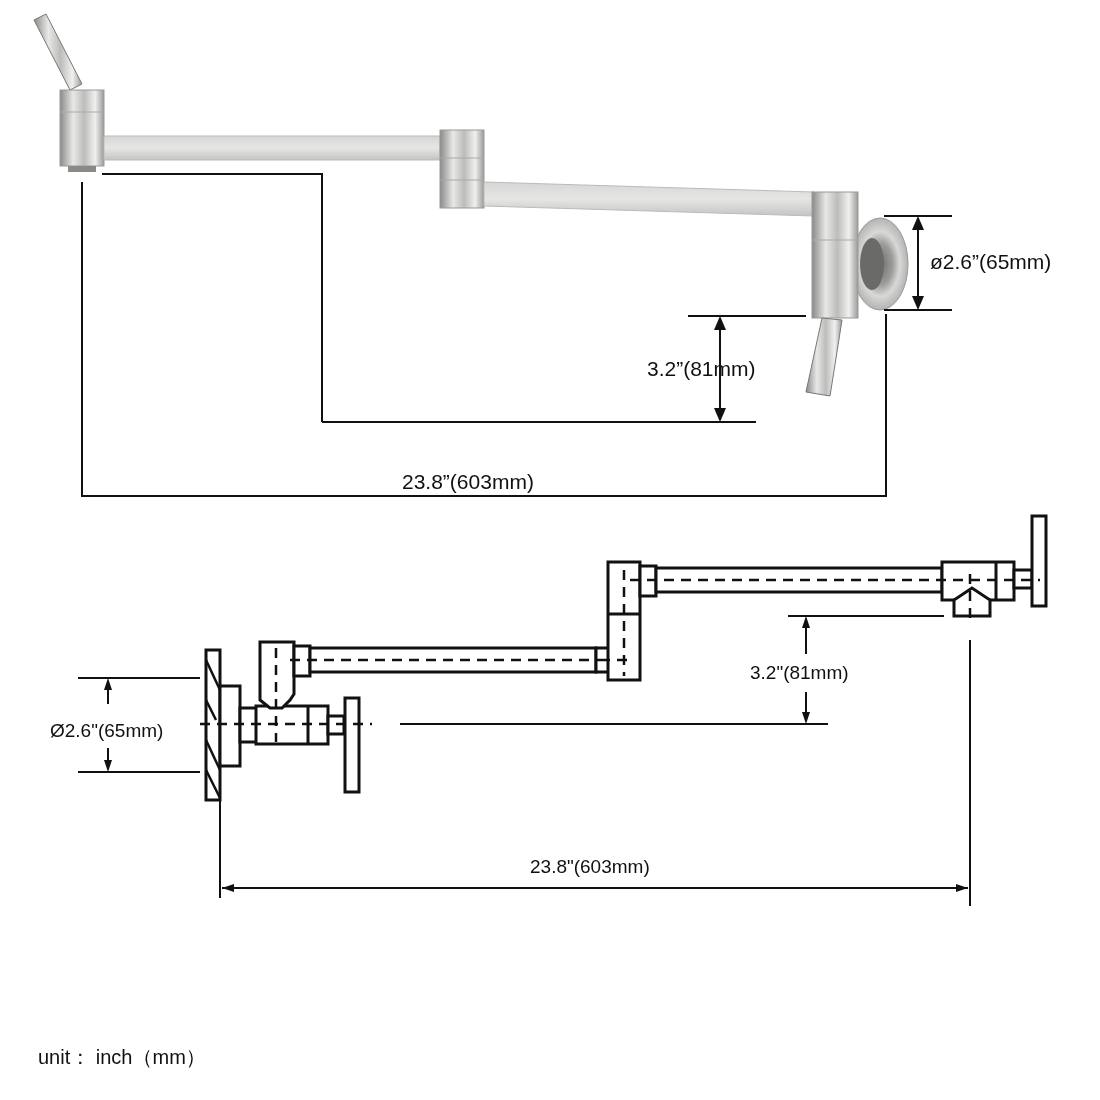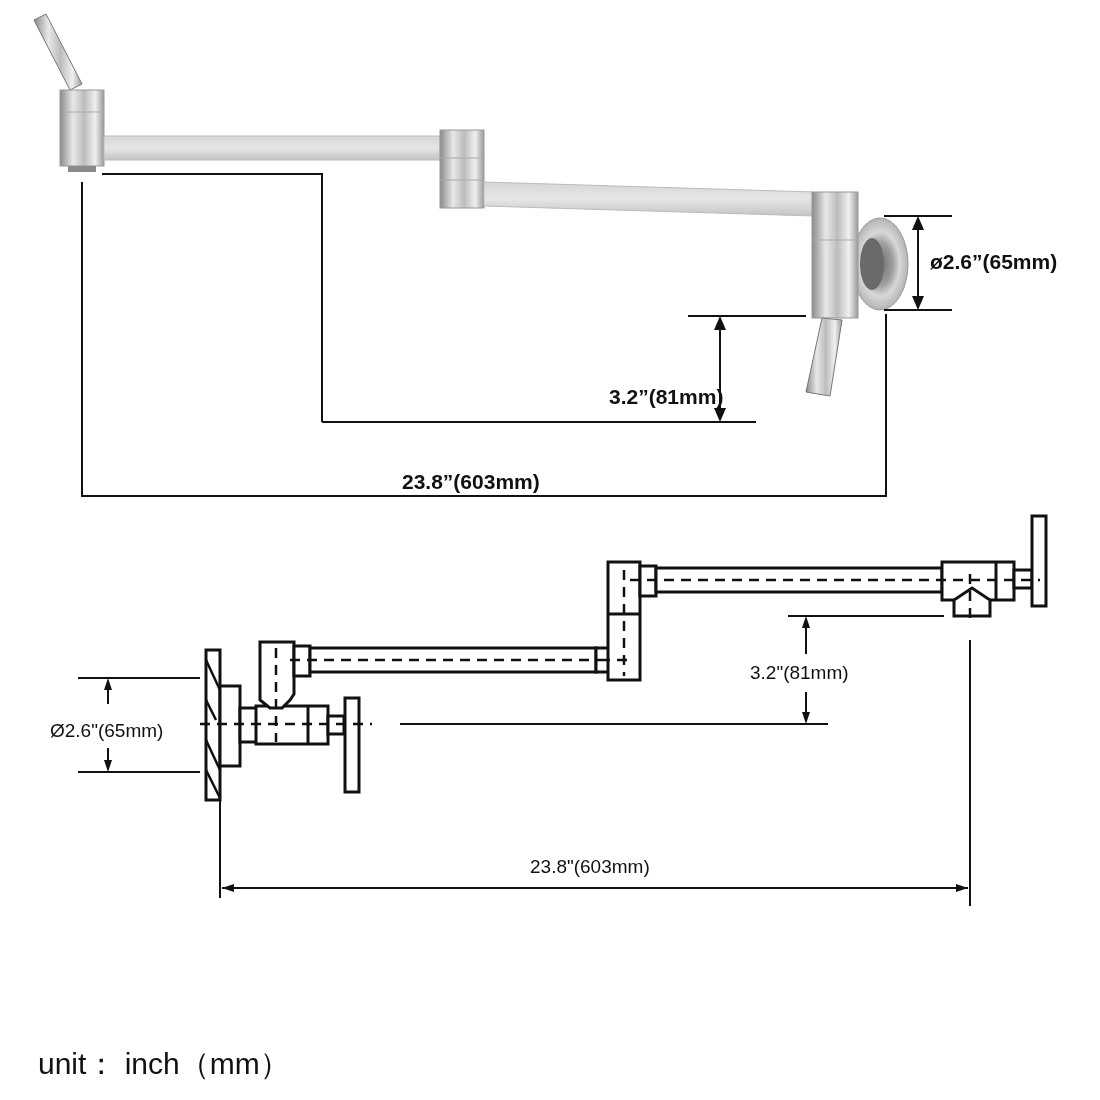--- a/index.html
+++ b/index.html
@@ -1,21 +1,21 @@
 <!DOCTYPE html>
 <html><head>
 <meta charset="utf-8">
 <style>
   html, body { margin: 0; padding: 0; background: #ffffff; }
   body { width: 1100px; height: 1100px; position: relative; overflow: hidden; font-family: "Liberation Sans", sans-serif; }
   svg { position: absolute; left: 0; top: 0; }
   .lbl { position: absolute; color: #111; white-space: nowrap; font-family: "Liberation Sans", sans-serif; }
-  .lbl-top { font-size: 21px; font-weight: bold; }
+  .lbl-top { font-size: 21px; }
   .lbl-bot { font-size: 19px; }
-  .unit { font-size: 30px; }
+  .unit { font-size: 20px; }
 </style>
 </head>
 <body>
 
 <svg width="1100" height="1100" viewBox="0 0 1100 1100">
   <defs>
     <linearGradient id="cyl" x1="0" y1="0" x2="1" y2="0">
       <stop offset="0" stop-color="#8a8a88"></stop>
       <stop offset="0.3" stop-color="#e8e8e6"></stop>
       <stop offset="0.55" stop-color="#bcbcba"></stop>
@@ -156,20 +156,20 @@
     <polygon points="108,678 104,690 112,690"></polygon>
     <polygon points="108,772 104,760 112,760"></polygon>
     <polygon points="806,616 802,628 810,628"></polygon>
     <polygon points="806,724 802,712 810,712"></polygon>
     <polygon points="222,888 234,884 234,892"></polygon>
     <polygon points="968,888 956,884 956,892"></polygon>
   </g>
 </svg>
 
 <div class="lbl lbl-top" style="left:930px; top:250px;">ø2.6”(65mm)</div>
-<div class="lbl lbl-top" style="left:609px; top:357px;margin-top:28px;">3.2”(81mm)</div>
+<div class="lbl lbl-top" style="left:647px; top:357px;">3.2”(81mm)</div>
 <div class="lbl lbl-top" style="left:402px; top:470px;">23.8”(603mm)</div>
 
 <div class="lbl lbl-bot" style="left:50px; top:720px;">Ø2.6"(65mm)</div>
 <div class="lbl lbl-bot" style="left:750px; top:662px;">3.2"(81mm)</div>
 <div class="lbl lbl-bot" style="left:530px; top:856px;">23.8"(603mm)</div>
 
 <div class="lbl unit" style="left:38px; top:1044px;">unit： inch（mm）</div>
 
 </body></html>

